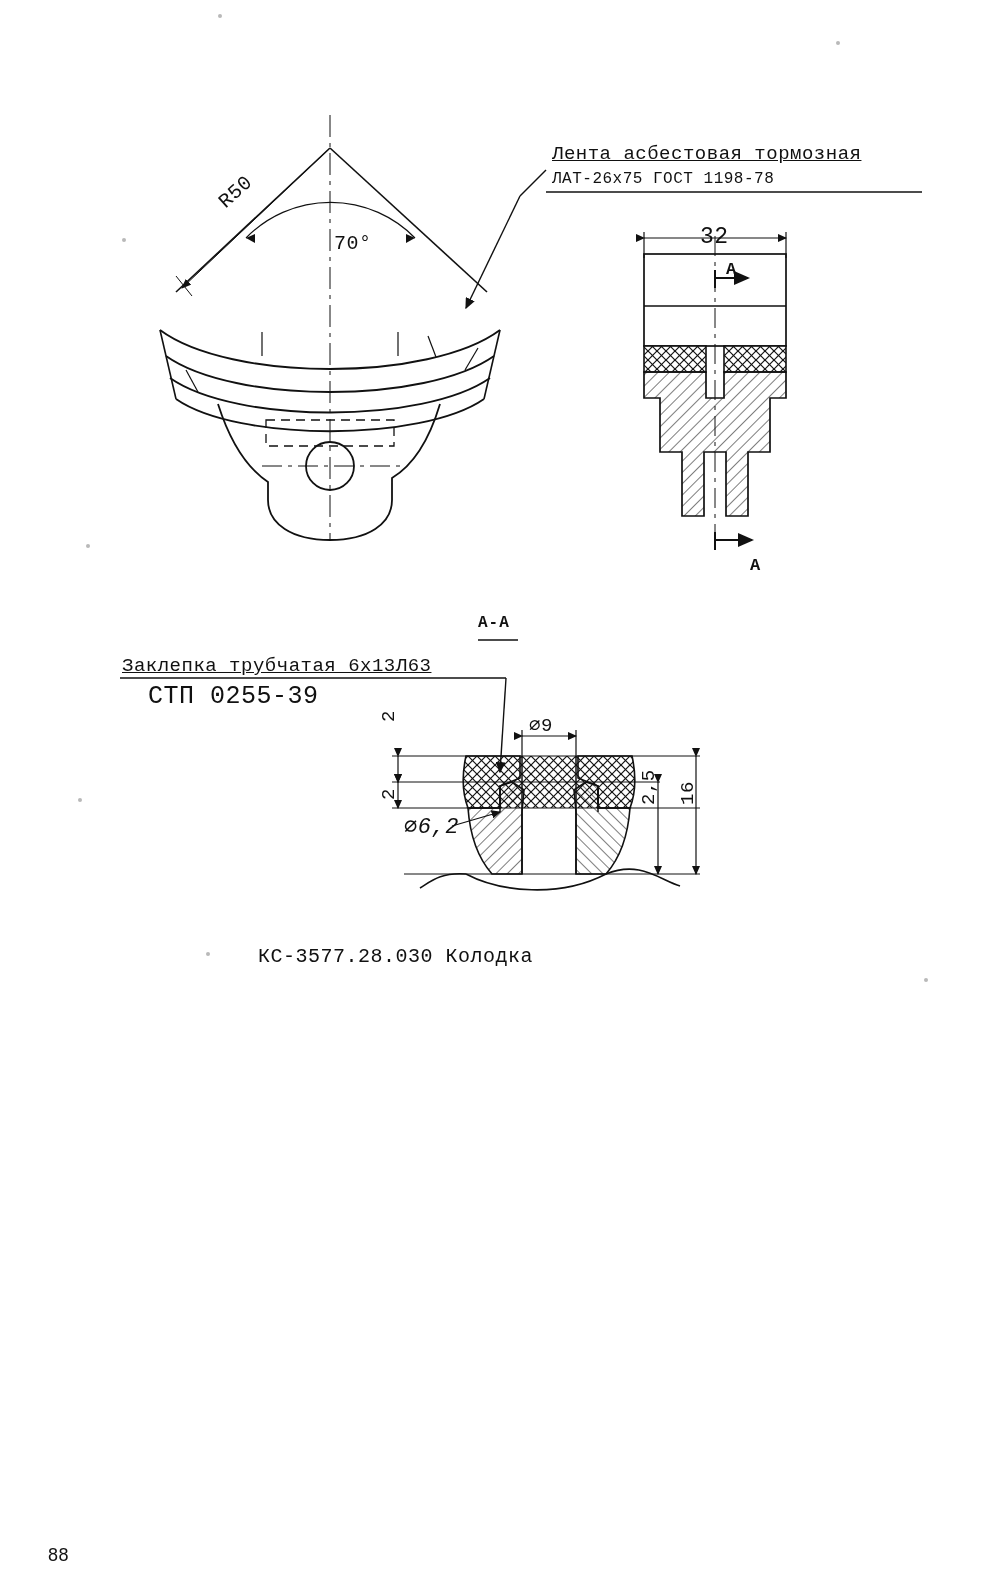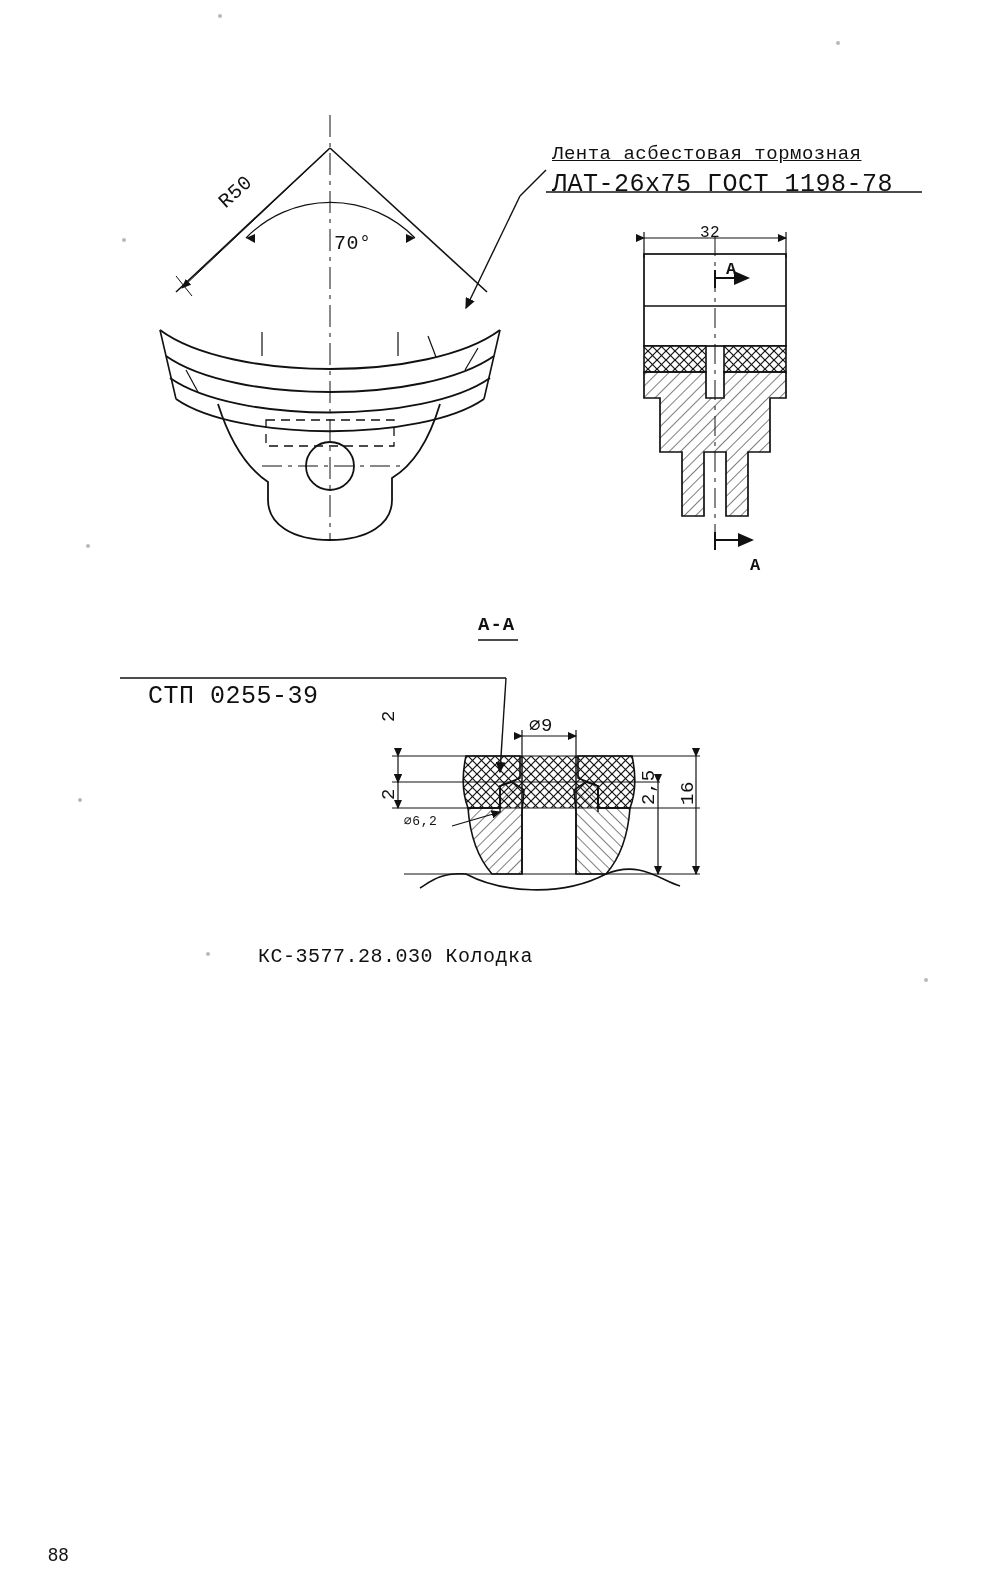--- a/index.html
+++ b/index.html
@@ -30,35 +30,35 @@
   }
   .lbl {
     position: absolute;
     font-family: "Liberation Mono", monospace;
     white-space: pre;
     color: #111;
     letter-spacing: 0.5px;
   }
   .lbl.u { text-decoration: underline; }
   .note-1 { left: 552px; top: 143px; font-size: 19px; }
-  .note-1b { left: 552px; top: 170px; font-size: 25px; }
+  .note-1b { left: 552px; top: 170px; font-size: 16px; }
   .note-2 { left: 122px; top: 655px; font-size: 19px; }
   .note-2b { left: 148px; top: 682px; font-size: 25px; }
   .dim-r50 {
     left: 214px; top: 196px; font-size: 20px;
     transform: rotate(-42deg);
     transform-origin: left top;
   }
   .dim-80 { left: 334px; top: 232px; font-size: 20px; }
-  .dim-32 { left: 700px; top: 224px; font-size: 16px; }
+  .dim-32 { left: 700px; top: 224px; font-size: 23px; }
   .mark-a-top { left: 726px; top: 260px; font-size: 17px; font-weight: bold; }
   .mark-a-bot { left: 750px; top: 556px; font-size: 17px; font-weight: bold; }
-  .sec-title { left: 478px; top: 614px; font-size: 19px; font-weight: bold; letter-spacing: 1px;}
+  .sec-title { left: 478px; top: 614px; font-size: 16px; font-weight: bold; letter-spacing: 1px;}
   .dim-d9 { left: 529px; top: 713px; font-size: 19px; }
-  .dim-d62 { left: 404px; top: 813px; font-size: 13px; }
+  .dim-d62 { left: 404px; top: 813px; font-size: 22px; font-style: italic; }
   .dim-2a {
     left: 378px; top: 722px; font-size: 19px;
     transform: rotate(-90deg); transform-origin: left top;
   }
   .dim-2b {
     left: 378px; top: 800px; font-size: 19px;
     transform: rotate(-90deg); transform-origin: left top;
   }
   .dim-25 {
     left: 638px; top: 805px; font-size: 19px;
@@ -220,20 +220,21 @@
         <line x1="506" y1="678" x2="500" y2="772" marker-end="url(#arrS)"></line>
       </g>
 
       <line x1="478" y1="640" x2="518" y2="640" stroke="#111" stroke-width="1.3"></line>
     </g>
   </svg>
 
   <div class="lbl note-1 u">Лента асбестовая тормозная</div>
   <div class="lbl note-1b">ЛАТ-26х75 ГОСТ 1198-78</div>
 
+  <div class="lbl note-2 u">Заклепка трубчатая 6х13Л63</div>
   <div class="lbl note-2b">СТП 0255-39</div>
 
   <div class="lbl dim-r50">R50</div>
   <div class="lbl dim-80">70°</div>
   <div class="lbl dim-32">32</div>
 
   <div class="lbl mark-a-top">А</div>
   <div class="lbl mark-a-bot">А</div>
 
   <div class="lbl sec-title">А-А</div>

